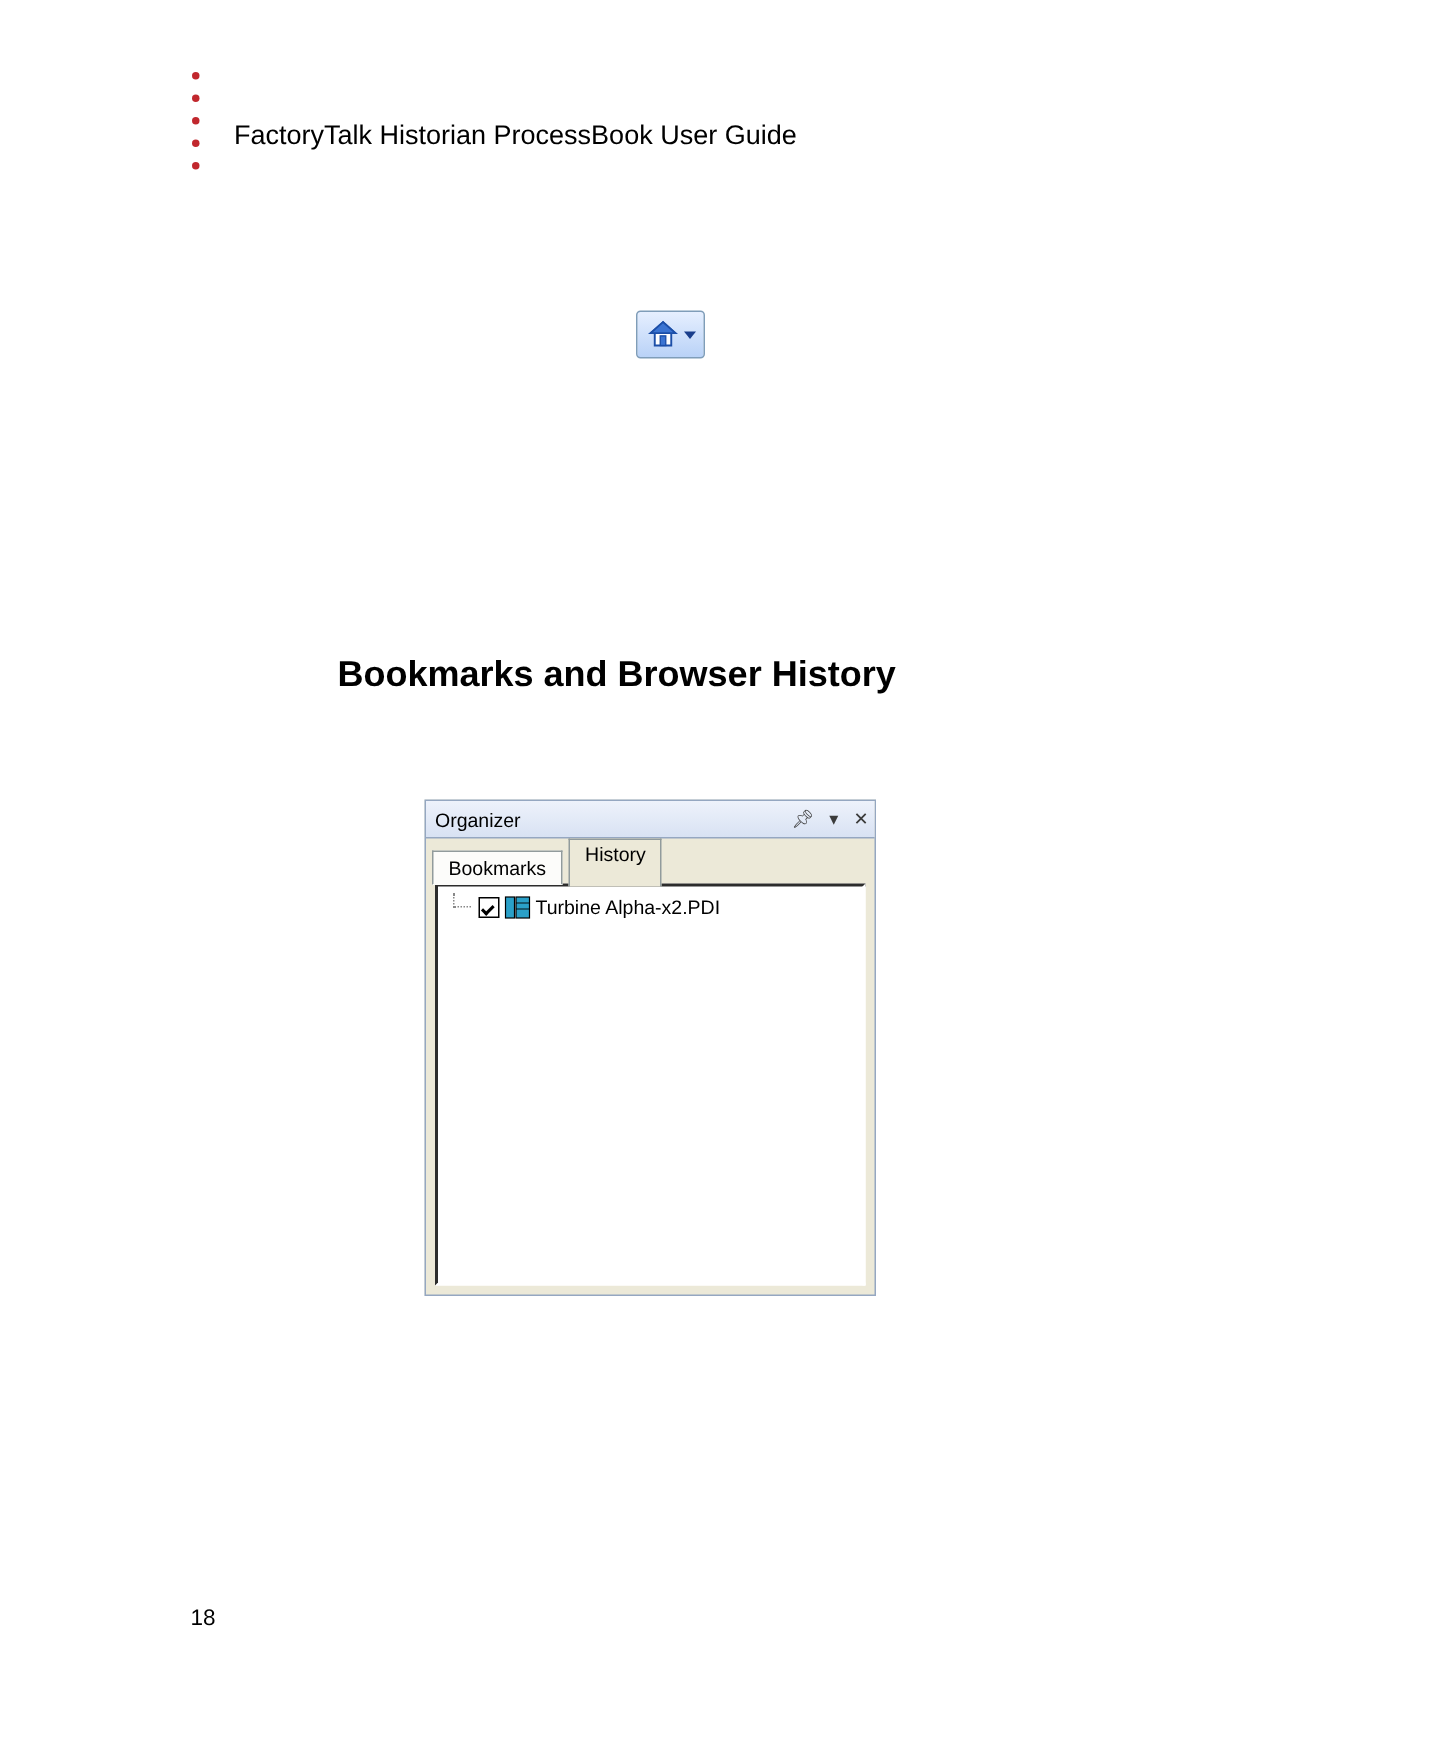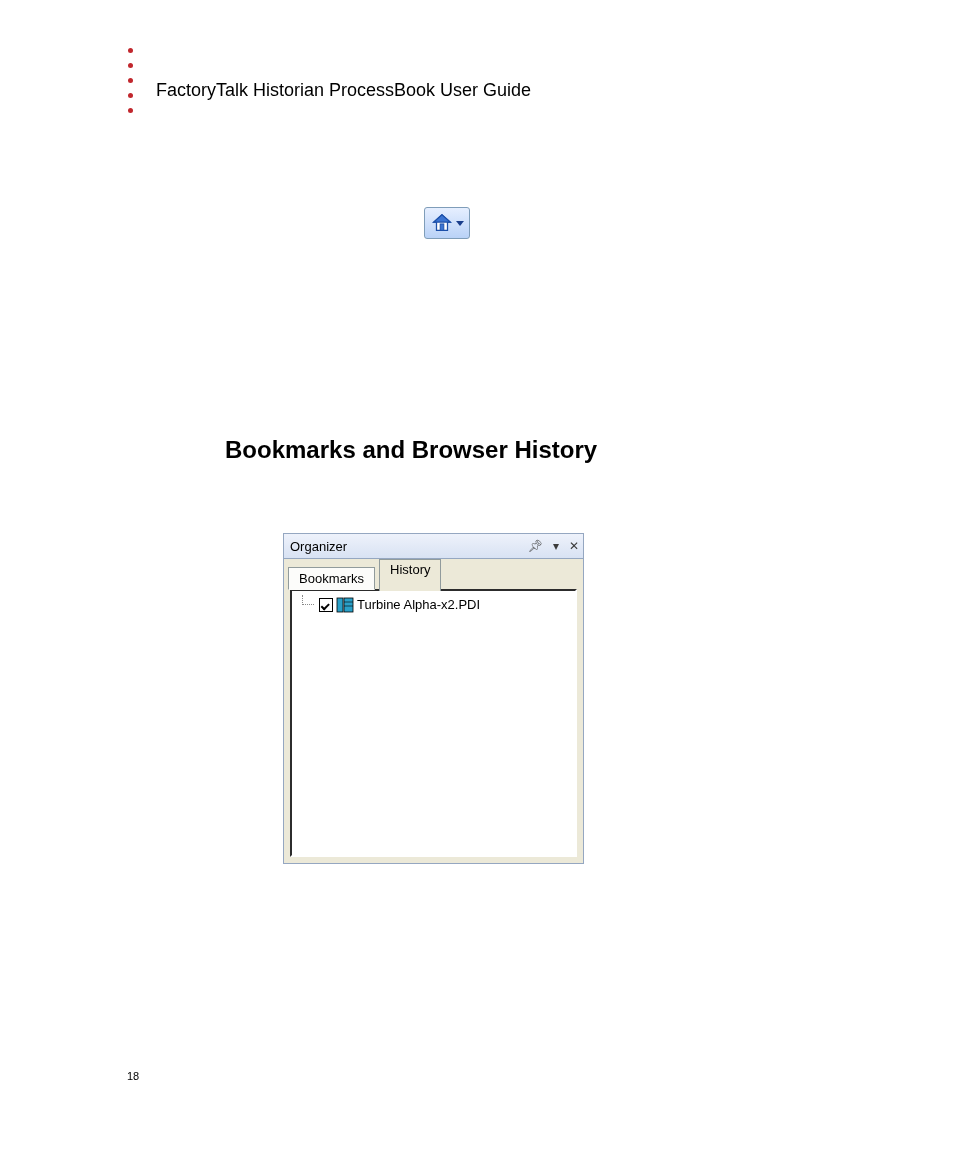--- a/index.html
+++ b/index.html
@@ -175,21 +175,21 @@
     transform: rotate(45deg) translate(-1px,-2px);
   }
   .file-icon {
     width: 18px; height: 16px;
     flex: none;
   }
   .page-number {
     position: absolute;
     left: 127px;
     top: 1070px;
-    font-size: 11px;
+    font-size: 15px;
   }
 </style>
 </head>
 <body>
 
 <div class="dots">
   <div class="dot"></div>
   <div class="dot"></div>
   <div class="dot"></div>
   <div class="dot"></div>

